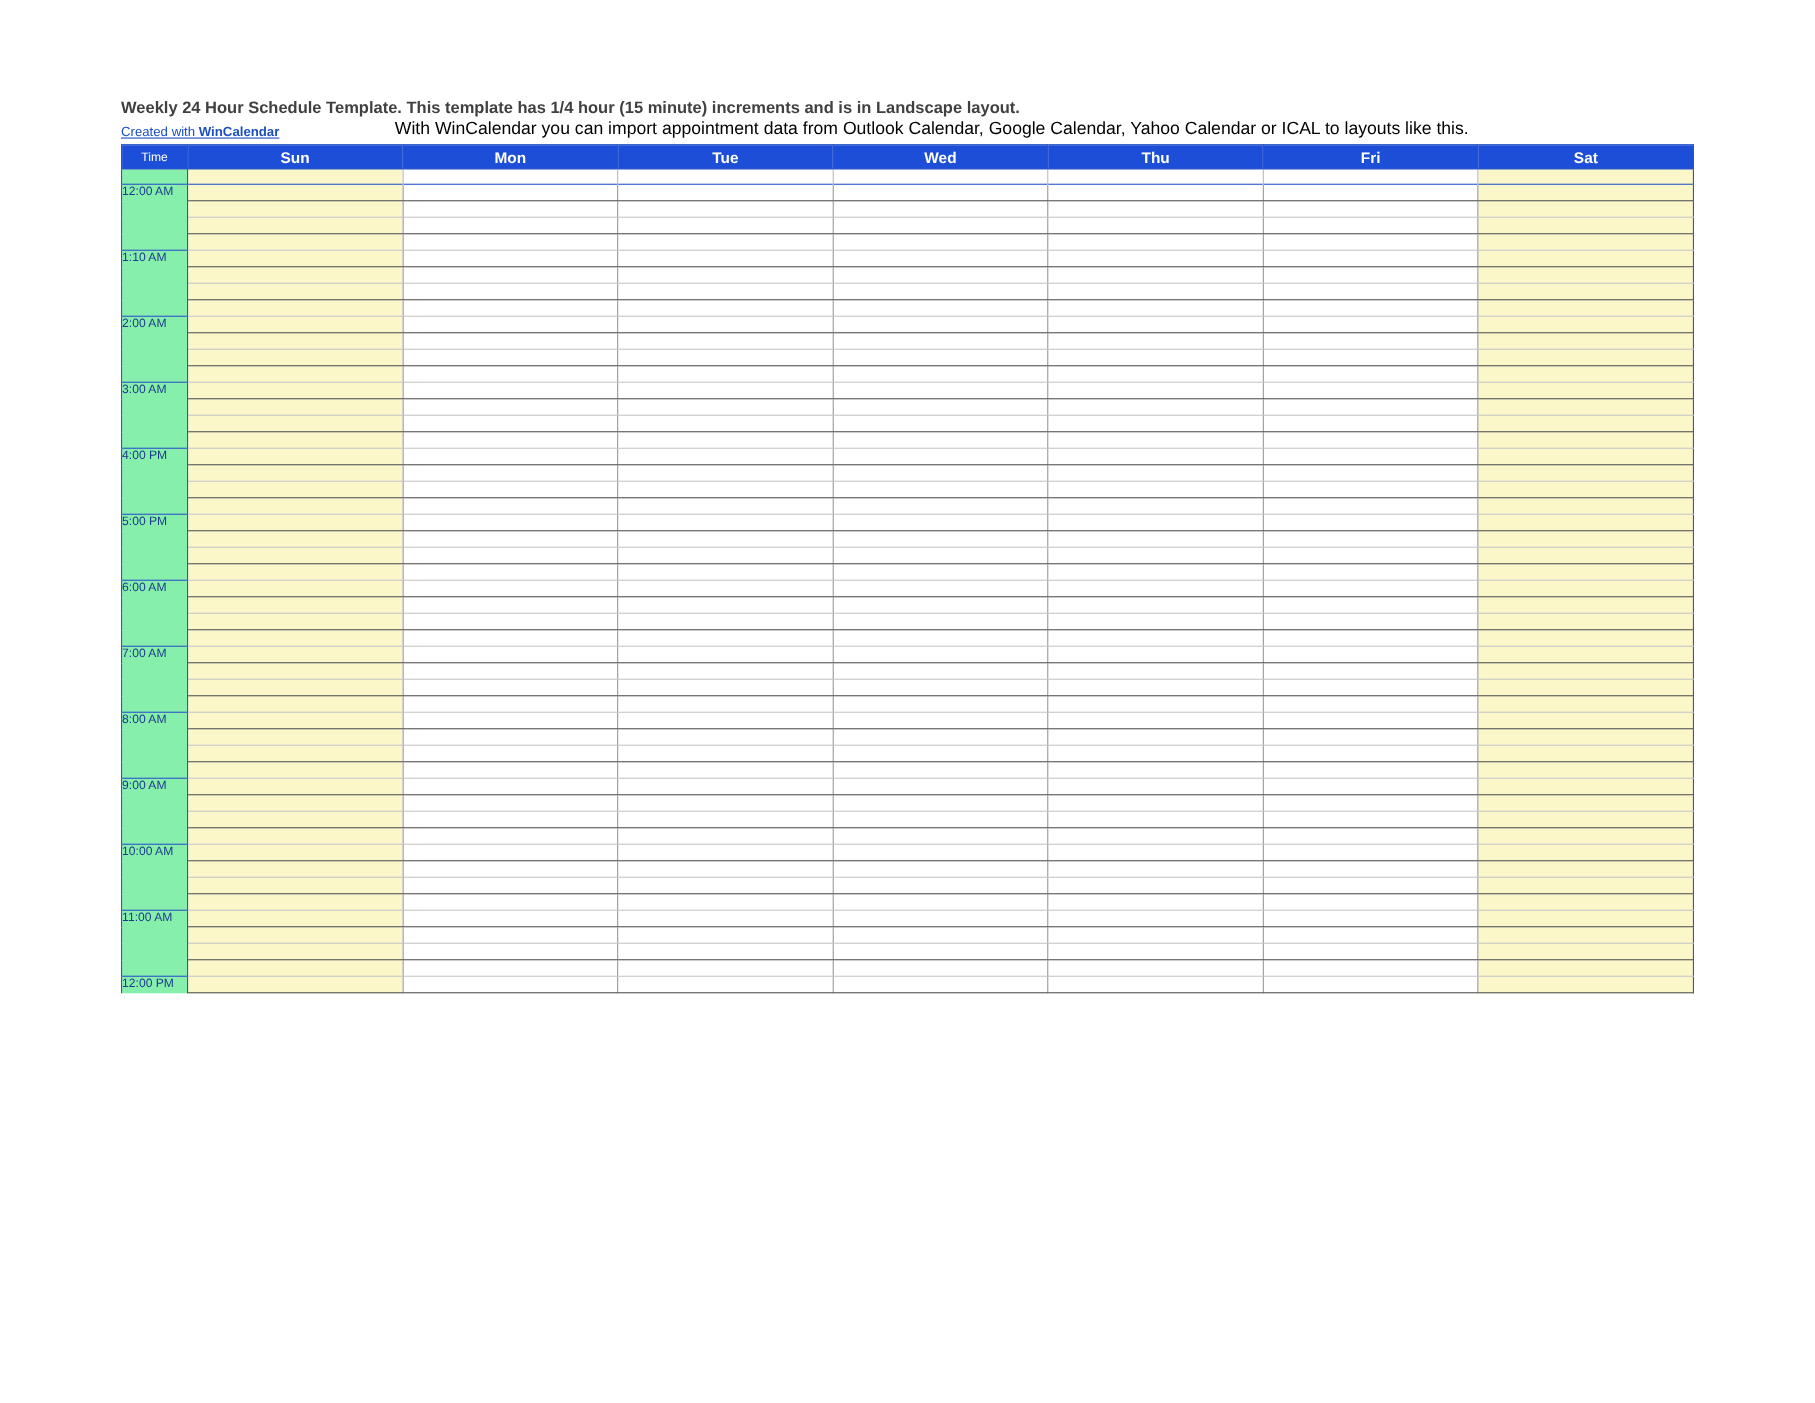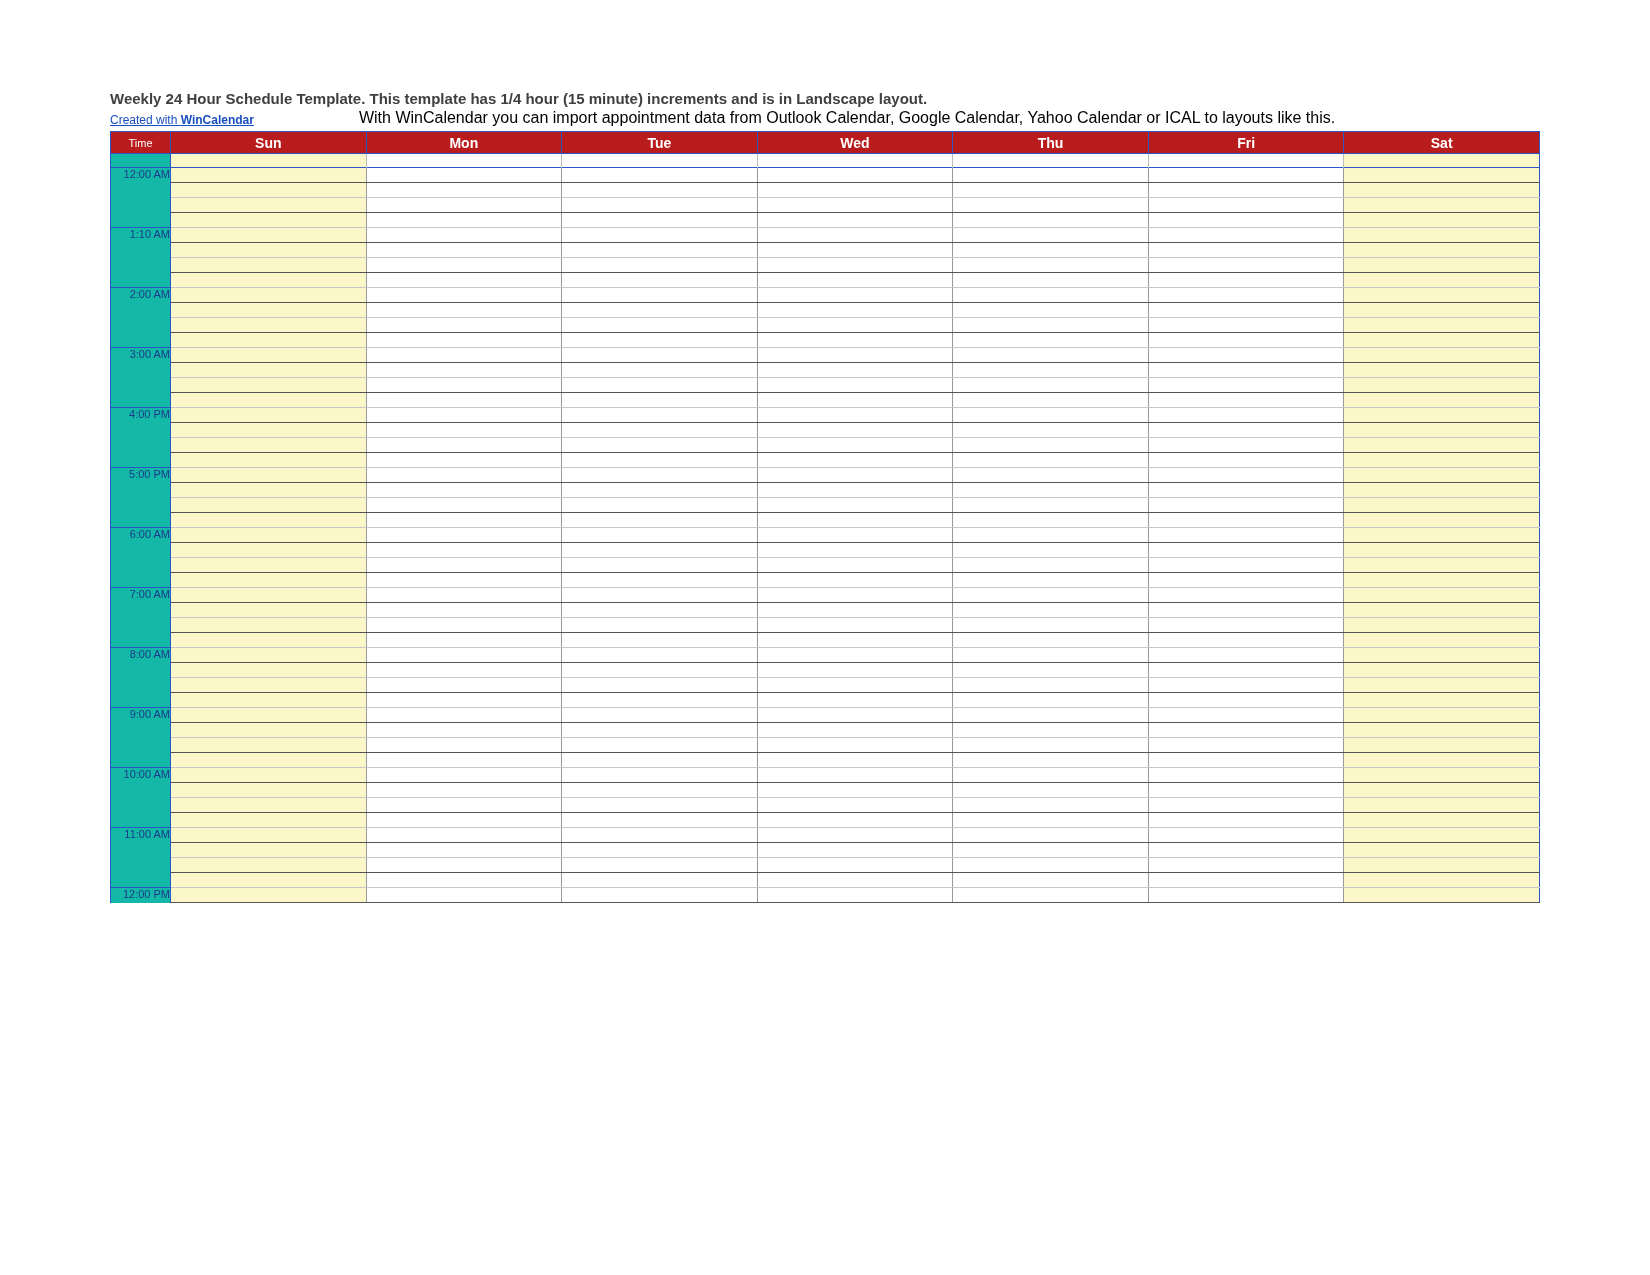--- a/index.html
+++ b/index.html
@@ -44,43 +44,43 @@
   .sched {
     width: 100%;
     border-collapse: collapse;
     table-layout: fixed;
   }
   .sched th, .sched td {
     padding: 0;
   }
 
   .hdr th {
-    background: #b91c1c;
+    background: #1d4ed8;
     color: #fff;
     border: 1px solid #2a56c6;
     height: 22px;
     font-size: 14px;
   }
   .hdr th.time-hdr {
     font-size: 11px;
     font-weight: normal;
   }
 
   col.time-col { width: 60px; }
   col.day-col  { width: auto; }
 
   .time-cell {
-    background: #14b8a6;
+    background: #86efac;
     border-left: 1px solid #2a56c6;
     border-right: 1px solid #2a56c6;
     color: #1c3a8a;
     font-size: 11px;
     vertical-align: top;
     padding: 2px 3px;
-    text-align: right;
+    text-align: left;
     border-bottom: none;
     border-top: none;
   }
   .time-cell.hour-top {
     border-top: 1px solid #2a56c6;
   }
 
   td.slot {
     height: 15px;
     background: #ffffff;

